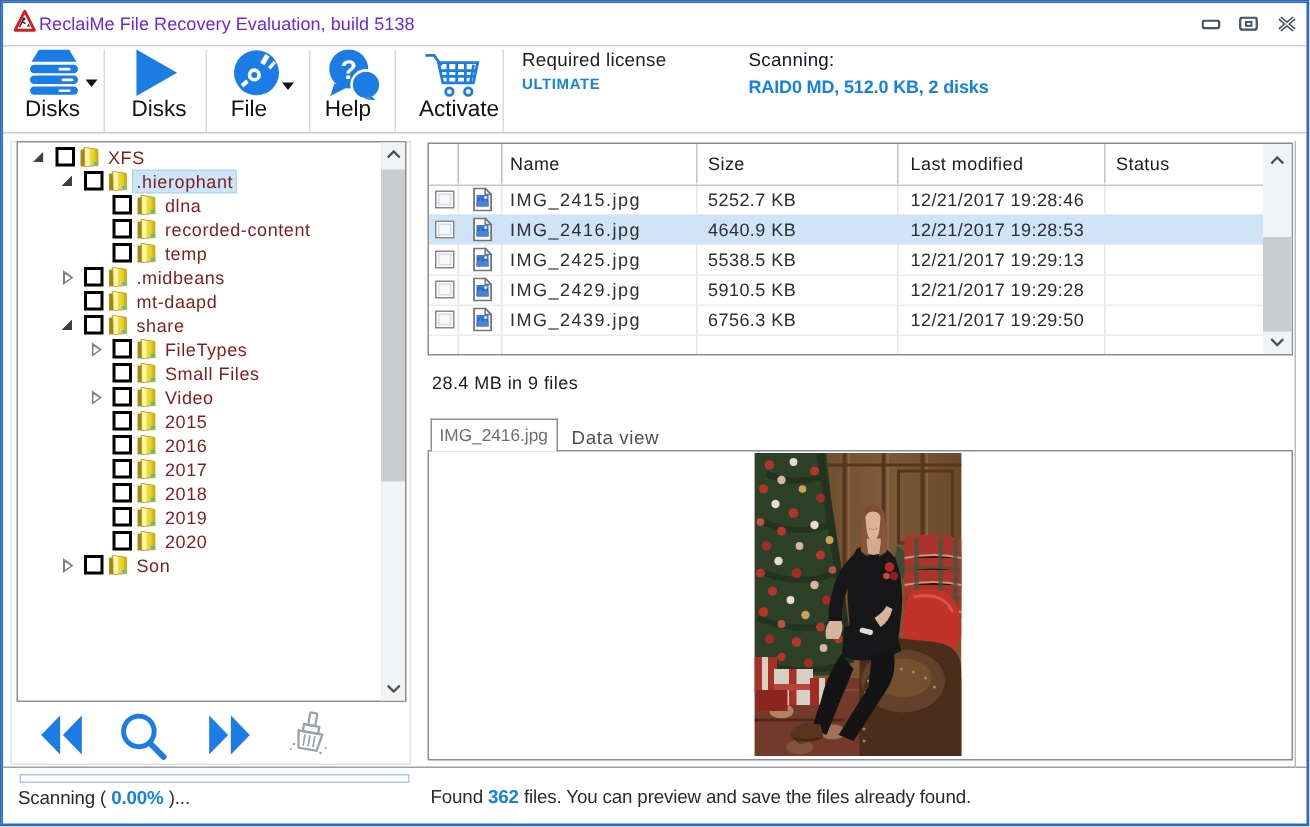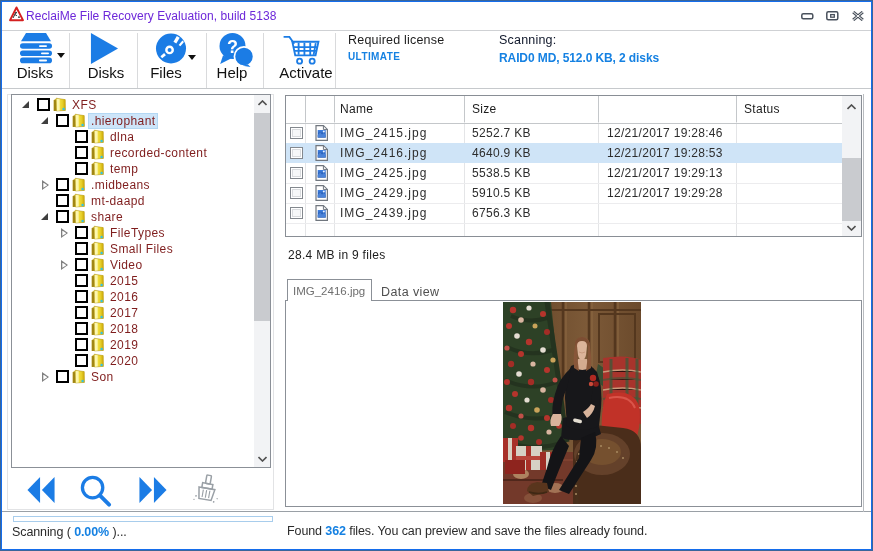--- a/index.html
+++ b/index.html
@@ -84,21 +84,21 @@
 <div class="tbl" style="left:75px;top:64px;width:62px">Disks</div>
 
 <svg class="abs" style="left:155px;top:33px" width="32" height="31" viewBox="0 0 32 32">
  <circle cx="16" cy="16" r="15.5" fill="#1b7ce5"></circle>
  <circle cx="14.5" cy="17.5" r="3.3" fill="none" stroke="#fff" stroke-width="2.5"></circle>
  <path d="M23.5 4 L20 10" stroke="#fff" stroke-width="3.4"></path>
  <path d="M28.6 8.5 L24.8 13" stroke="#fff" stroke-width="2.2"></path>
  <path d="M6 25 L9.8 21.8" stroke="#fff" stroke-width="2.8"></path>
 </svg>
 <div class="abs" style="left:188px;top:55px;width:0;height:0;border-left:4.5px solid transparent;border-right:4.5px solid transparent;border-top:5.5px solid #111"></div>
-<div class="tbl" style="left:144px;top:64px;width:44px">Files</div>
+<div class="tbl" style="left:144px;top:64px;width:44px">File</div>
 
 <svg class="abs" style="left:217px;top:33px" width="38" height="34" viewBox="0 0 38 34">
  <circle cx="15.5" cy="13" r="13" fill="#1b7ce5"></circle>
  <path d="M6 22.5 L3.2 31 L14 25.5 Z" fill="#1b7ce5"></path>
  <circle cx="27" cy="23.5" r="9.6" fill="#1b7ce5" stroke="#fff" stroke-width="1.7"></circle>
  <path d="M31 31.5 L33.5 34 L25.5 32.8 Z" fill="#1b7ce5"></path>
  <text x="15.5" y="19.8" font-size="18" font-weight="bold" fill="#fff" text-anchor="middle" font-family="Liberation Sans,sans-serif">?</text>
 </svg>
 <div class="tbl" style="left:210px;top:64px;width:44px">Help</div>
 
@@ -330,20 +330,21 @@
  <div class="vline" style="left:312px;top:0;height:140px;background:#e4e5e7"></div>
  <div class="vline" style="left:450px;top:0;height:140px;background:#e4e5e7"></div>
  <div class="vline" style="left:19px;top:0;height:26px;background:#c4c7ca"></div>
  <div class="vline" style="left:48px;top:0;height:26px;background:#c4c7ca"></div>
  <div class="vline" style="left:178px;top:0;height:26px;background:#c4c7ca"></div>
  <div class="vline" style="left:312px;top:0;height:26px;background:#c4c7ca"></div>
  <div class="vline" style="left:450px;top:0;height:26px;background:#c4c7ca"></div>
  <div class="hline" style="left:0;top:26.5px;width:556px;background:#c4c7ca"></div>
  <div class="th" style="left:54px">Name</div>
  <div class="th" style="left:186px">Size</div>
+ <div class="th" style="left:321px">Last modified</div>
  <div class="th" style="left:458px">Status</div>
 
  <div class="trow2" style="top:27px">
   <div class="rcb"></div>
   <svg class="abs" style="left:29px;top:2px" width="13" height="16" viewBox="0 0 13 16">
         <use href="#fileimg"></use>
       </svg>
   <div class="td nm" style="left:54px">IMG_2415.jpg</div>
       <div class="td" style="left:186px">5252.7 KB</div>
       <div class="td" style="left:321px">12/21/2017 19:28:46</div>
@@ -378,20 +379,21 @@
       <div class="td" style="left:321px">12/21/2017 19:29:28</div>
  </div>
  <div class="hline" style="left:0;top:107px;width:556px;background:#ececee"></div>
  <div class="trow2" style="top:107px">
   <div class="rcb"></div>
   <svg class="abs" style="left:29px;top:2px" width="13" height="16" viewBox="0 0 13 16">
         <use href="#fileimg"></use>
       </svg>
   <div class="td nm" style="left:54px">IMG_2439.jpg</div>
       <div class="td" style="left:186px">6756.3 KB</div>
+      <div class="td" style="left:321px">12/21/2017 19:29:50</div>
  </div>
  <div class="hline" style="left:0;top:127px;width:556px;background:#ececee"></div>
 
  <div class="sbtrack" style="left:556px;top:0;width:19px;height:140px"></div>
  <div class="sbthumb" style="left:556px;top:62px;width:19px;height:63px"></div>
  <svg class="abs" style="left:561px;top:8px" width="9" height="6" viewBox="0 0 9 6">
       <path d="M0.5 5 L4.5 1 L8.5 5" fill="none" stroke="#505050" stroke-width="1.6"></path>
     </svg>
  <svg class="abs" style="left:561px;top:129px" width="9" height="6" viewBox="0 0 9 6">
       <path d="M0.5 1 L4.5 5 L8.5 1" fill="none" stroke="#505050" stroke-width="1.6"></path>

